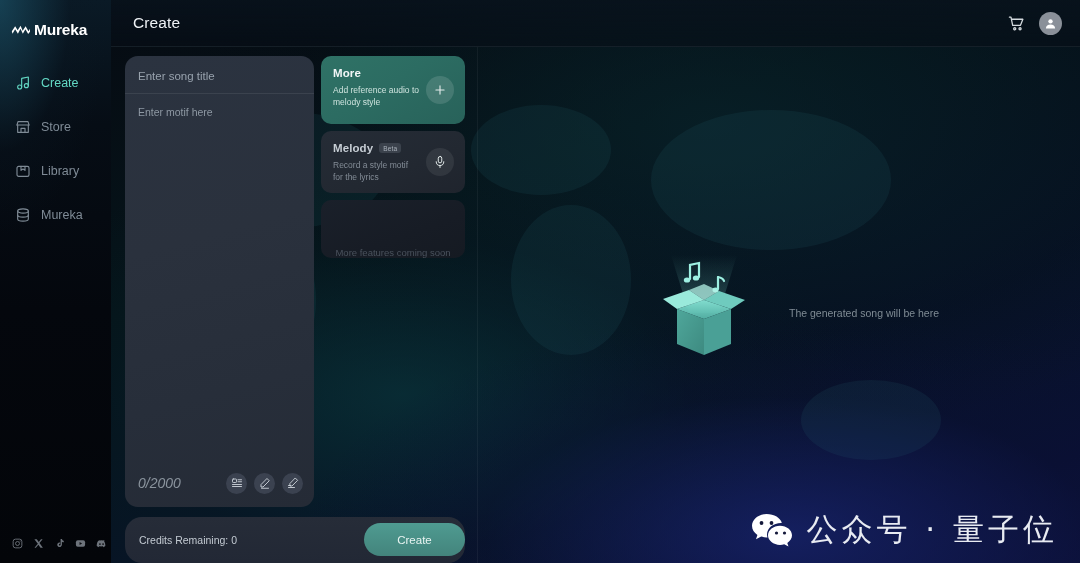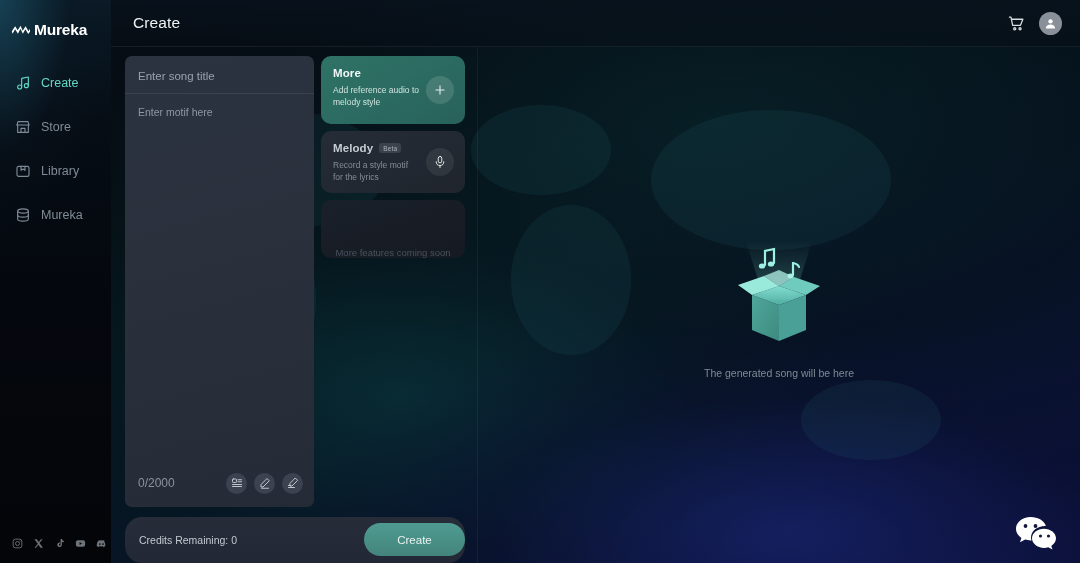--- a/index.html
+++ b/index.html
@@ -99,42 +99,42 @@
     width: 366px; flex: 0 0 366px;
     padding: 9px 7px 0 14px;
     display: flex; flex-direction: column;
   }
   .editor-top { display: flex; gap: 7px; height: 460px; }
 
   
   .lyrics-panel {
     position: relative;
     width: 189px; flex: 0 0 189px;
-    border-radius: 7px;
+    border-radius: 13px;
     background: linear-gradient(165deg, #2b3340 0%, #2a313d 40%, #272e3a 72%, #252b36 100%);
     display: flex; flex-direction: column;
     overflow: hidden;
   }
   .title-input {
     padding: 14px 13px 11px 13px;
     color: #98a2ad; font-size: 11.5px;
     border-bottom: 1px solid rgba(255,255,255,0.08);
     cursor: text;
   }
   .lyrics-input {
     padding: 12px 13px 0 13px;
     color: #8e98a3; font-size: 10.5px;
     flex: 1 1 auto; cursor: text;
   }
   .lyrics-foot {
     display: flex; align-items: center;
     padding: 0 11px 13px 13px;
     gap: 7px;
   }
-  .char-count { color: #8a939d; font-size: 12px; }
+  .char-count { color: #8a939d; font-size: 14px; font-style: italic; }
   .round-btn {
     width: 21px; height: 21px; border-radius: 50%;
     background: #3b4250;
     display: flex; align-items: center; justify-content: center;
     cursor: pointer;
   }
   .round-btn svg { width: 12px; height: 12px; display: block; color: #cfd6dd; }
   .round-btn:first-of-type { margin-left: auto; }
 
   
@@ -202,21 +202,21 @@
     color: #e9f4f2; font-size: 11.5px;
     display: flex; align-items: center; justify-content: center;
     cursor: pointer;
   }
 
   
   #result-col {
     position: relative;
     flex: 1 1 auto;
     border-left: 1px solid rgba(255,255,255,0.05);
-    display: flex; flex-direction: column;
+    display: flex; flex-direction: row;
     align-items: center; justify-content: center;
   }
   .box-wrap { position: relative; width: 170px; height: 120px; }
   .box-wrap svg { width: 170px; height: 120px; display: block; }
   .result-caption {
     margin-top: 16px;
     color: #7f8b94; font-size: 10.5px;
   }
 
   
@@ -457,16 +457,17 @@
 
     <div class="watermark">
       <svg class="wm-logo" viewBox="0 0 44 36">
         <path d="M16.5 2C8.5 2 2 7.3 2 13.8c0 3.7 2.1 7 5.4 9.1L6 27.3l5.2-2.7c1.7.5 3.5.8 5.3.8h1c-.3-1-.5-2-.5-3 0-6.4 6.3-11.5 14-11.5h.8C30.6 5.9 24.2 2 16.5 2z" fill="#ffffff"></path>
         <circle cx="11.5" cy="11" r="1.9" fill="#14183a"></circle>
         <circle cx="21.5" cy="11" r="1.9" fill="#14183a"></circle>
         <path d="M42 23.3c0-5.3-5.4-9.6-12-9.6s-12 4.3-12 9.6c0 5.3 5.4 9.6 12 9.6 1.5 0 2.9-.2 4.2-.6l4.3 2.2-1.2-3.6c2.9-1.8 4.7-4.5 4.7-7.6z" fill="#ffffff"></path>
         <circle cx="26.5" cy="21" r="1.6" fill="#14183a"></circle>
         <circle cx="34.5" cy="21" r="1.6" fill="#14183a"></circle>
       </svg>
+      <span class="wm-text">公众号 · 量子位</span>
     </div>
 
   </section>
 </div>
 
 </body></html>

